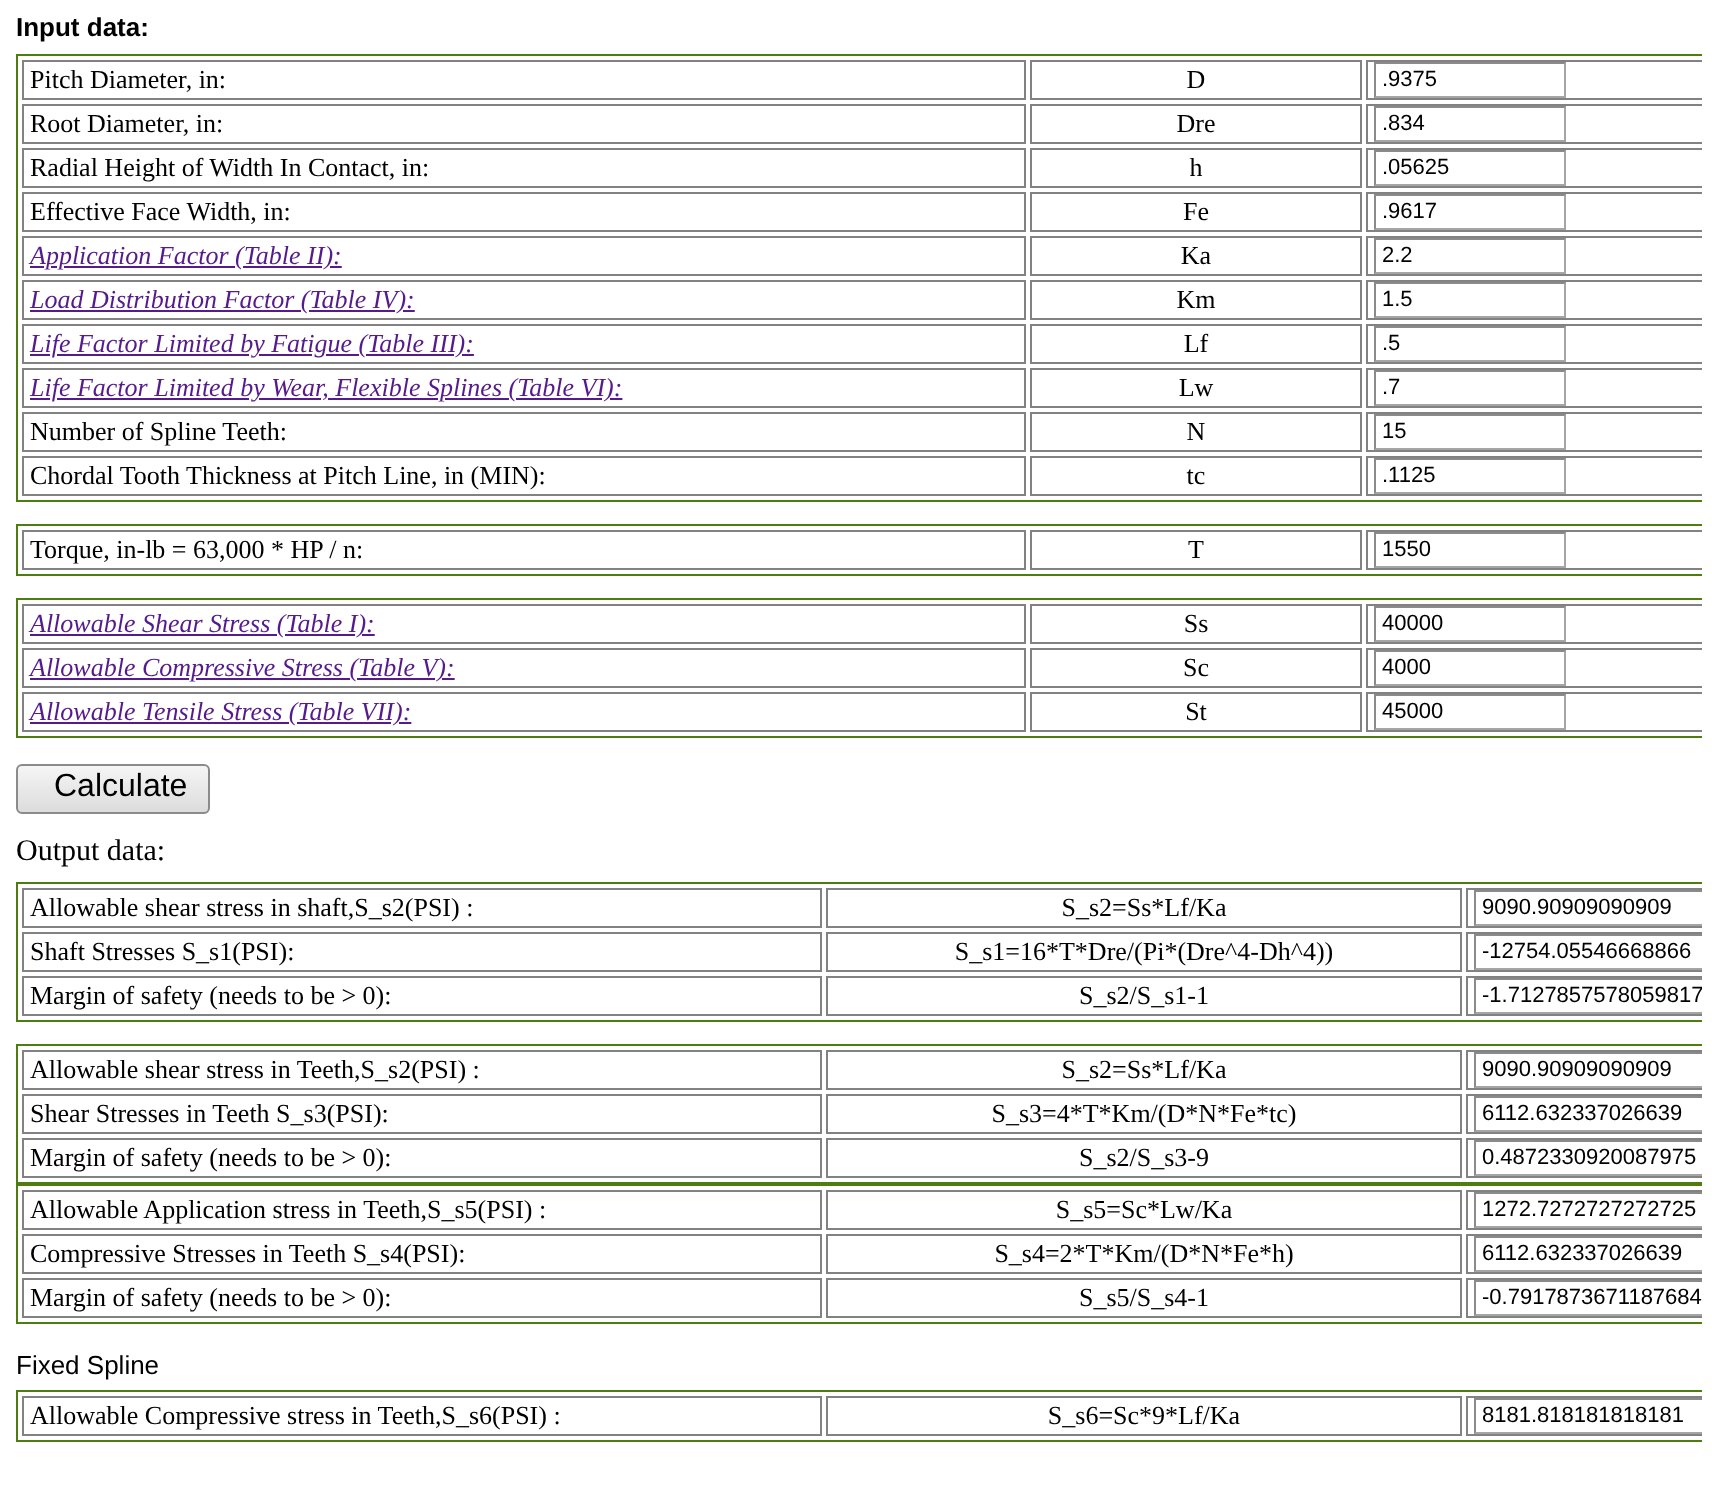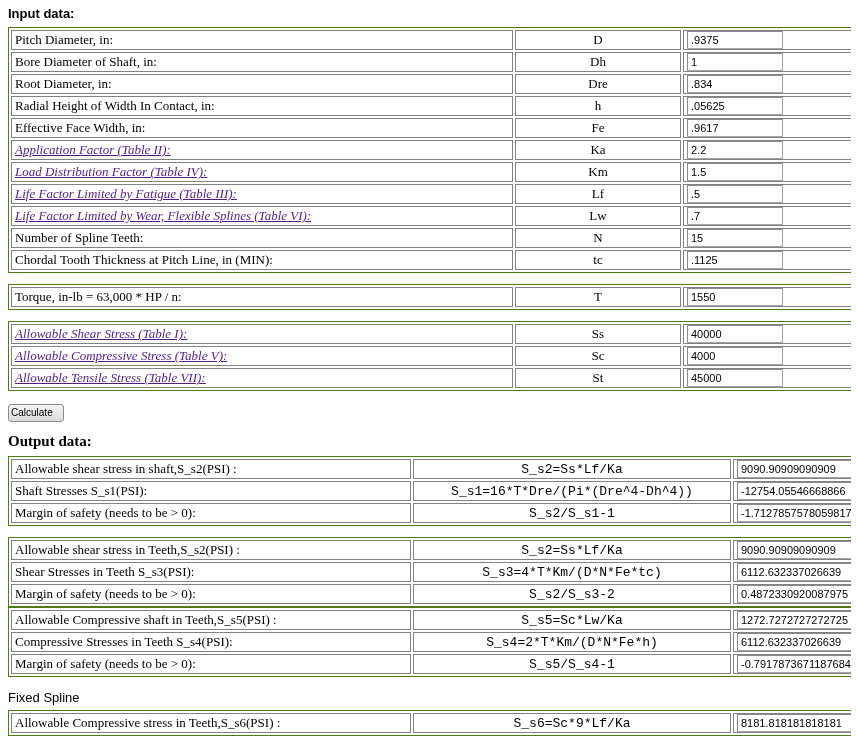--- a/index.html
+++ b/index.html
@@ -11,21 +11,21 @@
     width: 843px;
   }
   .h-sans {
     font-family: "Liberation Sans", sans-serif;
     font-weight: bold;
     font-size: 13px;
     margin: 2px 0 6px 0;
   }
   .h-serif {
     font-family: "Liberation Serif", serif;
-    font-weight: bold;
+    font-weight: normal;
     font-size: 15px;
     margin: 11px 0 6px 0;
   }
   .h-sans2 {
     font-family: "Liberation Sans", sans-serif;
     font-size: 13px;
     margin: 13px 0 5px 0;
   }
   table.tbl {
     border-collapse: separate;
@@ -38,43 +38,43 @@
     border: 1px solid #828282;
     padding: 0 3px;
     height: 17px;
     overflow: hidden;
     white-space: nowrap;
     background: #fff;
   }
   .mt12 { margin-top: 11px; }
   td.sym { text-align: center; }
   td.val { padding-left: 21px; margin-top: 42px; }
-  td.formula { text-align: center; font-family: Liberation Mono, monospace; }
+  td.formula { text-align: center; }
   td.outval { padding-left: 2px; }
   input.in-box {
     width: 88px;
     height: 14px;
     border: 1px solid #a5a5a5;
     border-top-color: #8a8a8a;
     border-left-color: #8a8a8a;
     padding: 1px 3px;
     font-family: "Liberation Sans", sans-serif;
     font-size: 11px;
     color: #000;
     background: #fff;
     vertical-align: middle;
   }
   input.in-wide { width: 110px; }
   a { color: #551a8b; text-decoration: underline; cursor: pointer; font-style: italic; }
   .btn-row { margin: 13px 0 0 0; }
   button.calc {
     font-family: "Liberation Sans", sans-serif;
-    font-size: 10px;
+    font-size: 16px;
     color: #000;
-    padding: 2px 10px 3px 2px;
+    padding: 2px 10px 3px 18px;
     border: 1px solid #8b8b8b;
     border-radius: 3px;
     background: linear-gradient(#f5f5f5, #dcdcdc);
     cursor: pointer;
   }
   .out-head-wrap { margin-top: 11px; }
 </style>
 </head>
 <body>
 
@@ -88,25 +88,20 @@
         <col style="width:166px">
         <col>
       </colgroup>
     <tbody id="input-body">
         <tr>
           <td class="lbl"><span>Pitch Diameter, in:</span></td>
           <td class="sym"><span>D</span></td>
           <td class="val"><input type="text" class="in-box" value=".9375" style=""></td>
         </tr>
         <tr>
-          <td class="lbl"><span>Bore Diameter of Shaft, in:</span></td>
-          <td class="sym"><span>Dh</span></td>
-          <td class="val"><input type="text" class="in-box" value="1" style=""></td>
-        </tr>
-        <tr>
           <td class="lbl"><span>Root Diameter, in:</span></td>
           <td class="sym"><span>Dre</span></td>
           <td class="val"><input type="text" class="in-box" value=".834" style=""></td>
         </tr>
         <tr>
           <td class="lbl"><span>Radial Height of Width In Contact, in:</span></td>
           <td class="sym"><span>h</span></td>
           <td class="val"><input type="text" class="in-box" value=".05625" style=""></td>
         </tr>
         <tr>
@@ -230,36 +225,36 @@
           <td class="formula"><span>S_s2=Ss*Lf/Ka</span></td>
           <td class="outval"><input type="text" class="in-box in-wide" value="9090.90909090909" style=""></td>
         </tr>
         <tr>
           <td class="lbl"><span>Shear Stresses in Teeth S_s3(PSI):</span></td>
           <td class="formula"><span>S_s3=4*T*Km/(D*N*Fe*tc)</span></td>
           <td class="outval"><input type="text" class="in-box in-wide" value="6112.632337026639" style=""></td>
         </tr>
         <tr>
           <td class="lbl"><span>Margin of safety (needs to be &gt; 0):</span></td>
-          <td class="formula"><span>S_s2/S_s3-2</span></td>
+          <td class="formula"><span>S_s2/S_s3-9</span></td>
           <td class="outval"><input type="text" class="in-box in-wide" value="0.4872330920087975" style=""></td>
         </tr>
       </tbody>
   </table>
 
 
   <table class="tbl">
     <colgroup>
         <col style="width:400px">
         <col style="width:318px">
         <col>
       </colgroup>
     <tbody id="out-2">
         <tr>
-          <td class="lbl"><span>Allowable Compressive shaft in Teeth,S_s5(PSI) :</span></td>
+          <td class="lbl"><span>Allowable Application stress in Teeth,S_s5(PSI) :</span></td>
           <td class="formula"><span>S_s5=Sc*Lw/Ka</span></td>
           <td class="outval"><input type="text" class="in-box in-wide" value="1272.7272727272725" style=""></td>
         </tr>
         <tr>
           <td class="lbl"><span>Compressive Stresses in Teeth S_s4(PSI):</span></td>
           <td class="formula"><span>S_s4=2*T*Km/(D*N*Fe*h)</span></td>
           <td class="outval"><input type="text" class="in-box in-wide" value="6112.632337026639" style=""></td>
         </tr>
         <tr>
           <td class="lbl"><span>Margin of safety (needs to be &gt; 0):</span></td>

